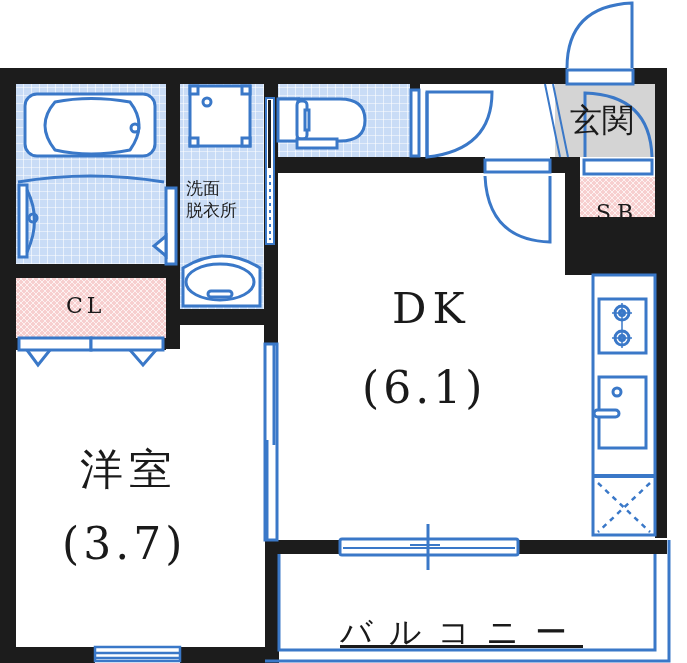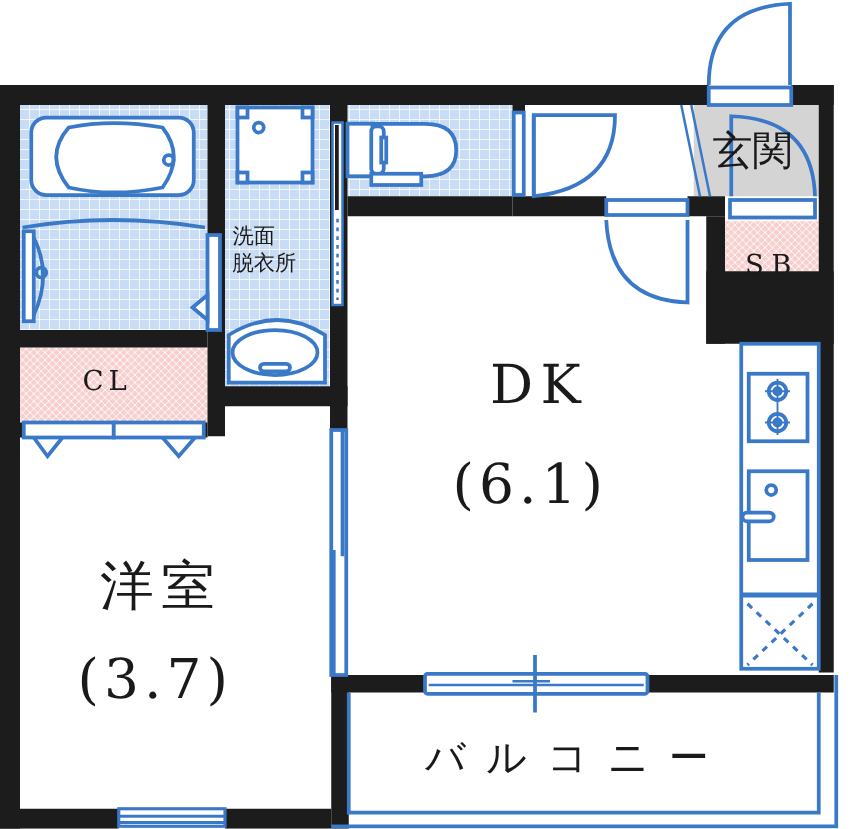--- a/index.html
+++ b/index.html
@@ -184,13 +184,13 @@
 <div class="lbl lbl-area" style="left:62px;top:506px;margin-top:16px;">(3.7)</div>
 
 <div class="lbl lbl-small" style="left:186px;top:178px;width:74px;">
   <div>洗面</div>
   <div>脱衣所</div>
 </div>
 
 <div class="lbl lbl-mid" style="left:66px;top:295px;">CL</div>
 <div class="lbl lbl-mid" style="left:570px;top:104px;font-size:32px;letter-spacing:0;">玄関</div>
 <div class="lbl lbl-sb" style="left:596px;top:186px;">SB</div>
-<div class="lbl lbl-balc" style="left:340px;top:590px;">バルコニー</div>
+<div class="lbl lbl-balc" style="left:340px;top:616px;text-decoration:underline;">バルコニー</div>
 
 </body></html>

